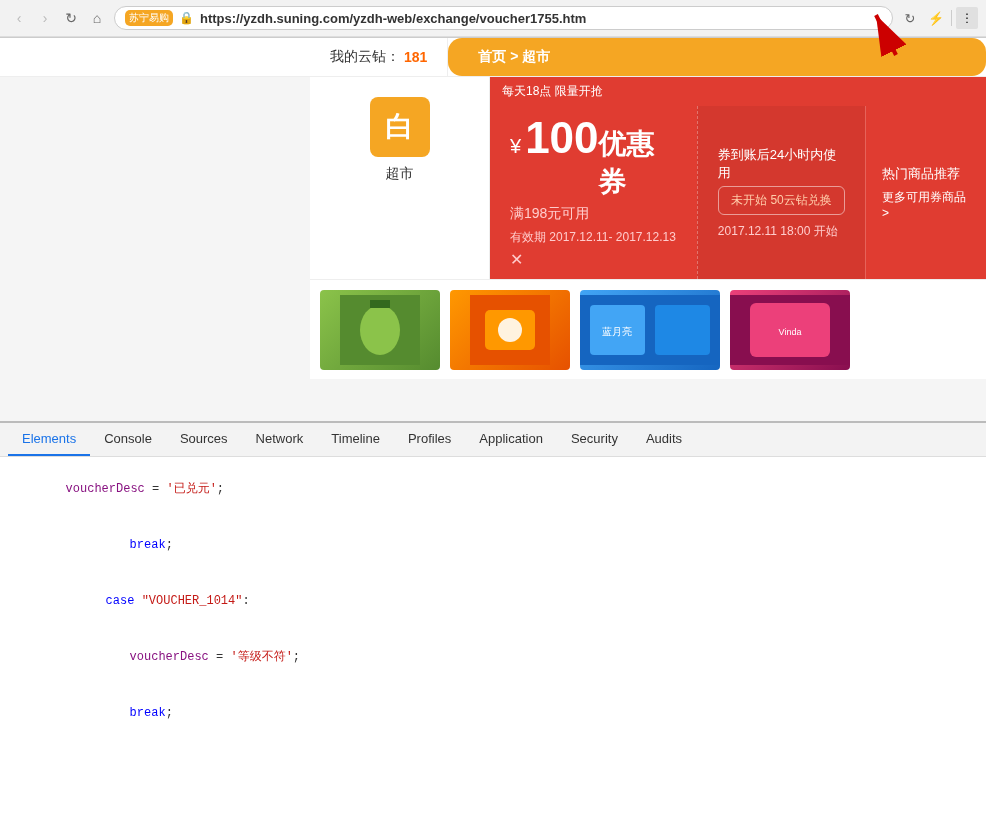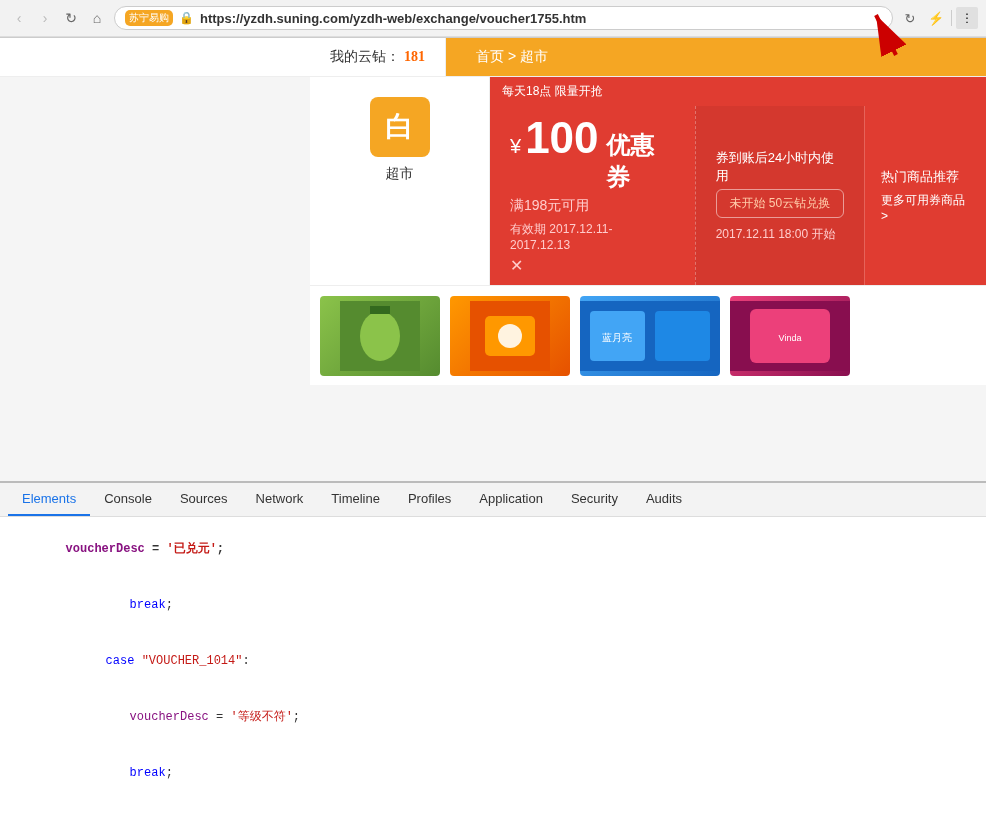--- a/index.html
+++ b/index.html
@@ -107,29 +107,29 @@
       align-items: center;
       padding: 10px 20px;
       font-size: 14px;
       color: #333;
       border-right: 1px solid #eee;
     }
     .yunzuan-count {
       color: #ff6600;
       font-weight: bold;
       margin-left: 4px;
-      font-family: Liberation Serif, serif;
     }
     .breadcrumb-bar {
       background: #f5a623;
       padding: 10px 30px;
       flex: 1;
       color: white;
       font-size: 14px;
-      font-weight: normal;
+      font-weight: bold;
+      border-radius: 14px;
     }
 
     
     .main-area {
       display: flex;
       background: white;
       margin-left: 310px;
     }
     .left-panel {
       width: 180px;
@@ -187,23 +187,22 @@
     .coupon-symbol {
       font-size: 20px;
       margin-right: 4px;
     }
     .coupon-value {
       font-size: 44px;
       font-weight: bold;
       line-height: 1;
     }
     .coupon-type {
-      font-size: 24px;
-      color: white;
-      margin-left: 8px;
+      font-size: 28px;
+      color: white;
       font-weight: bold;
     }
     .coupon-min {
       color: #ffcccc;
       font-size: 14px;
       margin-top: 4px;
     }
     .coupon-validity {
       color: #ffcccc;
       font-size: 12px;
@@ -446,37 +445,37 @@
           <svg width="120" height="70" viewBox="0 0 120 70">
             <rect width="120" height="70" fill="#880e4f"></rect>
             <rect x="20" y="8" width="80" height="54" rx="6" fill="#ec407a"></rect>
             <text x="60" y="40" fill="white" font-size="9" text-anchor="middle">Vinda</text>
           </svg>
         </div>
       </div>
     </div>
   </div>
 
-  <div class="devtools" style="position:absolute;bottom:0;left:0;right:0;height:340px;">
+  <div class="devtools" style="position:absolute;bottom:0;left:0;right:0;height:400px;">
 
     <div class="devtools-tabs">
       <div class="devtools-tab active">Elements</div>
       <div class="devtools-tab">Console</div>
       <div class="devtools-tab">Sources</div>
       <div class="devtools-tab">Network</div>
       <div class="devtools-tab">Timeline</div>
       <div class="devtools-tab">Profiles</div>
       <div class="devtools-tab">Application</div>
       <div class="devtools-tab">Security</div>
       <div class="devtools-tab">Audits</div>
     </div>
 
     <div class="devtools-content">
 
-      <div class="code-line" style="font-weight:bold;">
+      <div class="code-line" style="">
         <span class="c-prop">voucherDesc</span><span class="c-punct"> = </span><span class="c-str">'已兑元'</span><span class="c-punct">;</span>
       </div>
       <div class="code-line" style="padding-left:72px;">
         <span class="c-kw">break</span><span class="c-punct">;</span>
       </div>
       <div class="code-line" style="padding-left:48px;">
         <span class="c-kw">case</span> <span class="c-str">"VOUCHER_1014"</span><span class="c-punct">:</span>
       </div>
       <div class="code-line" style="padding-left:72px;">
         <span class="c-prop">voucherDesc</span><span class="c-punct"> = </span><span class="c-str">'等级不符'</span><span class="c-punct">;</span>

